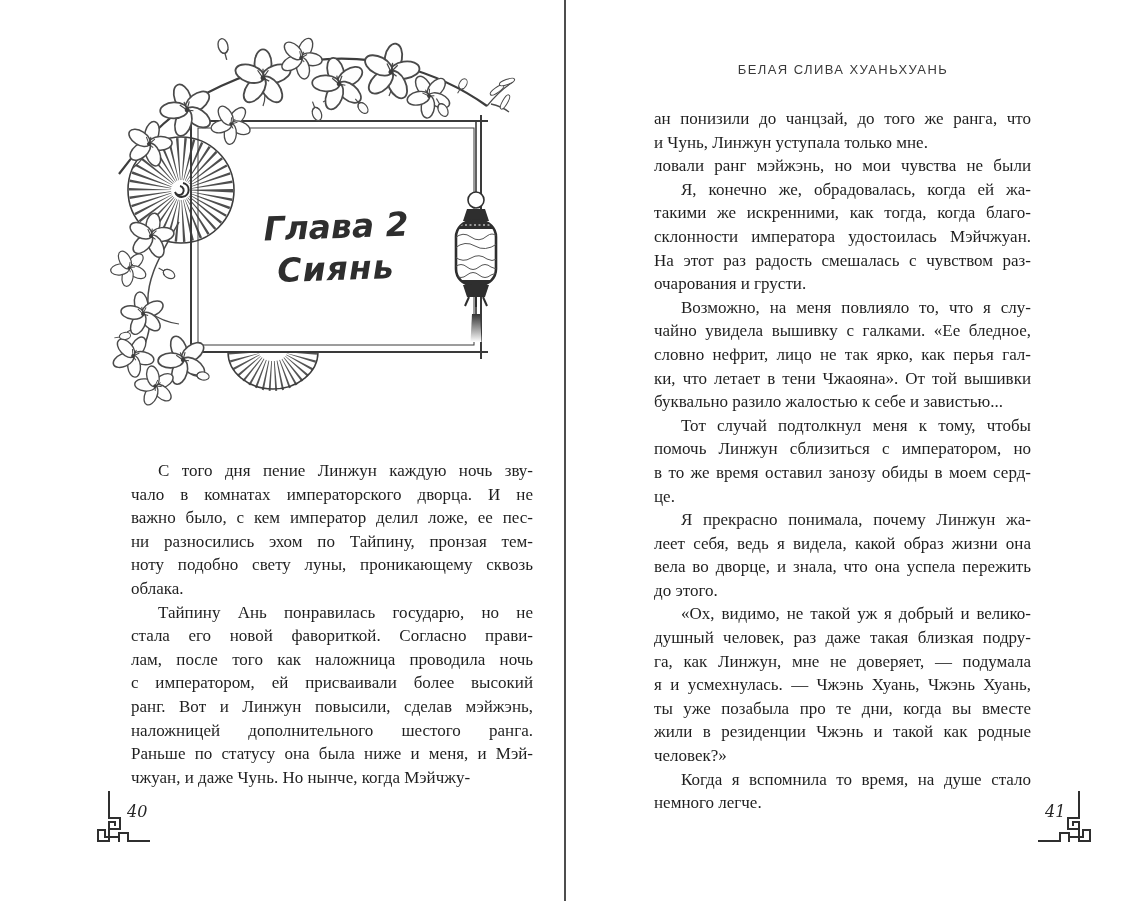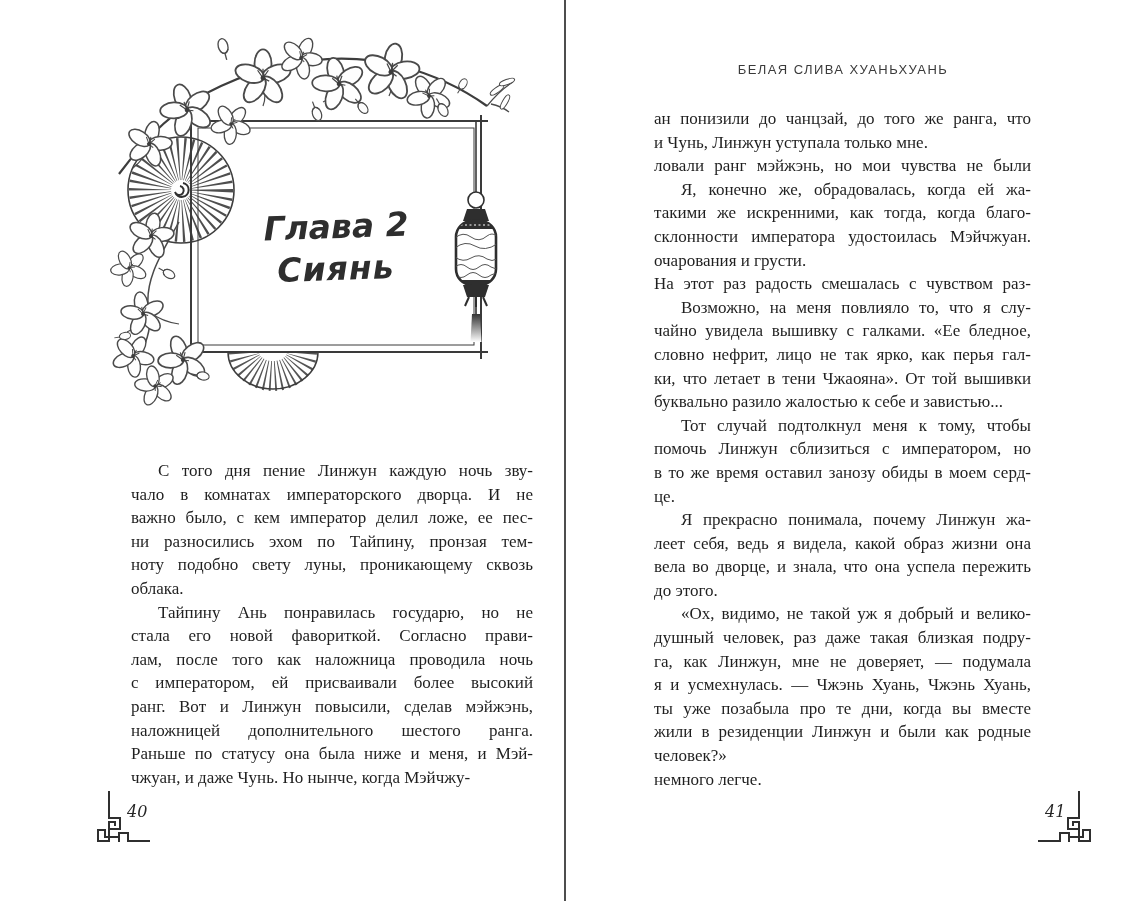--- a/index.html
+++ b/index.html
@@ -197,42 +197,43 @@
 
   <div class="page page-right">
     <div class="running-header">БЕЛАЯ СЛИВА ХУАНЬХУАНЬ</div>
     <div class="body-text bt-right" id="right-text">
         <div class="bline just">ан понизили до чанцзай, до того же ранга, что</div>
         <div class="bline">и Чунь, Линжун уступала только мне.</div>
         <div class="bline just">ловали ранг мэйжэнь, но мои чувства не были</div>
         <div class="bline just ind">Я, конечно же, обрадовалась, когда ей жа-</div>
         <div class="bline just">такими же искренними, как тогда, когда благо-</div>
         <div class="bline just">склонности императора удостоилась Мэйчжуан.</div>
+        <div class="bline just">На этот раз радость смешалась с чувством раз-</div>
         <div class="bline">очарования и грусти.</div>
-        <div class="bline just">На этот раз радость смешалась с чувством раз-</div>
         <div class="bline just ind">Возможно, на меня повлияло то, что я слу-</div>
         <div class="bline just">чайно увидела вышивку с галками. «Ее бледное,</div>
         <div class="bline just">словно нефрит, лицо не так ярко, как перья гал-</div>
         <div class="bline just">ки, что летает в тени Чжаояна». От той вышивки</div>
         <div class="bline">буквально разило жалостью к себе и завистью...</div>
         <div class="bline just ind">Тот случай подтолкнул меня к тому, чтобы</div>
         <div class="bline just">помочь Линжун сблизиться с императором, но</div>
         <div class="bline just">в то же время оставил занозу обиды в моем серд-</div>
         <div class="bline">це.</div>
         <div class="bline just ind">Я прекрасно понимала, почему Линжун жа-</div>
         <div class="bline just">леет себя, ведь я видела, какой образ жизни она</div>
         <div class="bline just">вела во дворце, и знала, что она успела пережить</div>
         <div class="bline">до этого.</div>
         <div class="bline just ind">«Ох, видимо, не такой уж я добрый и велико-</div>
         <div class="bline just">душный человек, раз даже такая близкая подру-</div>
         <div class="bline just">га, как Линжун, мне не доверяет, — подумала</div>
         <div class="bline just">я и усмехнулась. — Чжэнь Хуань, Чжэнь Хуань,</div>
         <div class="bline just">ты уже позабыла про те дни, когда вы вместе</div>
-        <div class="bline just">жили в резиденции Линжун и были как родные</div>
+        <div class="bline just">жили в резиденции Чжэнь и такой как родные</div>
         <div class="bline">человек?»</div>
+        <div class="bline just ind">Когда я вспомнила то время, на душе стало</div>
         <div class="bline">немного легче.</div>
       </div>
 
     <svg class="ornament ornament-right" width="64" height="72" viewBox="0 0 64 72" style="left:436px;">
       <g transform="translate(64,0) scale(-1,1)" fill="none" stroke="#2f2f2f" stroke-width="2" stroke-linecap="square">
         <path d="M18 4 V30"></path>
         <path d="M18 30 h11 v11 h-11 v-7 h6 v3"></path>
         <path d="M18 41 v12 h-11 v-11 h7 v7 h14"></path>
         <path d="M28 53 v-8 h9 v8"></path>
         <path d="M37 53 h21"></path>

